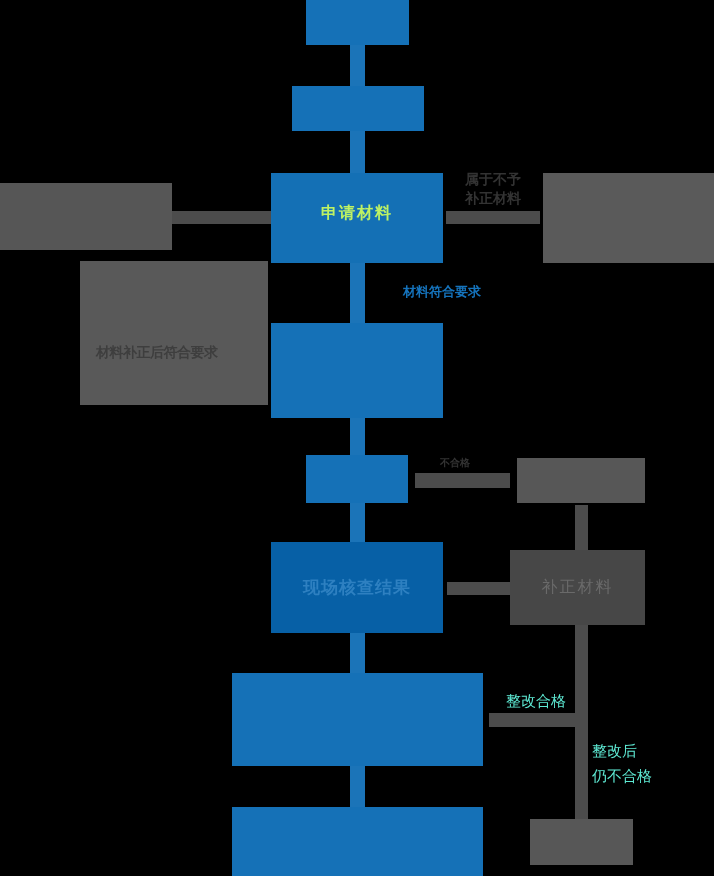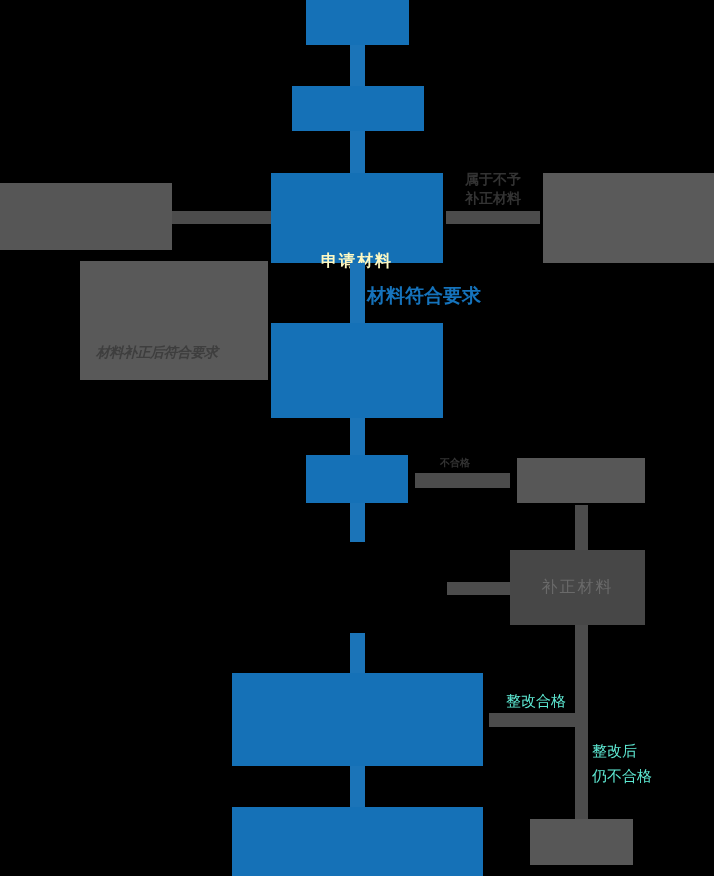--- a/index.html
+++ b/index.html
@@ -15,22 +15,22 @@
   .gray1{background:#565656;}
   .gray2{background:#5A5A5A;}
   .gray3{background:#595959;}
   .gray4{background:#575757;}
   .gray5{background:#474747;}
   .gconn{position:absolute;background:#4C4C4C;}
   .boxtext{position:absolute;width:100%;text-align:center;}
   .lbl{position:absolute;white-space:nowrap;}
   .lbl-dark{color:#333333;font-size:14px;font-weight:700;}
   .lbl-light{color:#5eead4;font-size:15px;font-weight:500;}
-  .lbl-blue{color:#1573BC;font-size:19px;font-weight:700;}
-  .apply-text{top:22px;color:#fef9c3;font-size:16px;font-weight:700;letter-spacing:2px;line-height:36px;margin-top:48px;}
+  .lbl-blue{color:#1573BC;font-size:13px;font-weight:700;margin-left:36px;}
+  .apply-text{top:22px;color:#bef264;font-size:16px;font-weight:700;letter-spacing:2px;line-height:36px;}
   .site-text{top:34px;color:#2E80C1;font-size:17px;font-weight:700;letter-spacing:1px;}
   .rectify-text{top:27px;color:#6A6A6A;font-size:16px;font-weight:500;letter-spacing:2px;}
   .fixed-text{position:absolute;left:16px;top:83px;color:#3E3E3E;font-size:14px;font-weight:700;letter-spacing:-0.5px;white-space:nowrap;}
 </style>
 </head>
 <body>
 
 <div id="canvas">
 
   <div class="box blue" style="left:306px;top:0;width:103px;height:45px;"></div>
@@ -50,35 +50,38 @@
   <div class="lbl lbl-dark" style="left:462px;top:170px;width:62px;text-align:center;line-height:19px;">
     <div>属于不予</div>
     <div>补正材料</div>
   </div>
   <div class="gconn" style="left:446px;top:211px;width:94px;height:13px;"></div>
   <div class="box gray2" style="left:543px;top:173px;width:171px;height:90px;"></div>
 
   <div class="vconn-blue" style="left:350px;top:263px;height:60px;"></div>
   <div class="lbl lbl-blue" style="left:367px;top:283px;">材料符合要求</div>
 
-  <div class="box gray3" style="left:80px;top:261px;width:188px;height:119px;font-style:italic;">
+  <div class="box gray3" style="left:80px;top:261px;width:188px;height:144px;">
     <div class="fixed-text">材料补正后符合要求</div>
   </div>
 
   <div class="box blue" style="left:271px;top:323px;width:172px;height:95px;"></div>
   <div class="vconn-blue" style="left:350px;top:418px;height:37px;"></div>
 
   <div class="box blue" style="left:306px;top:455px;width:102px;height:48px;"></div>
   <div class="lbl lbl-dark" style="left:440px;top:456px;font-size:10px;">不合格</div>
   <div class="gconn" style="left:415px;top:473px;width:95px;height:15px;"></div>
   <div class="box gray4" style="left:517px;top:458px;width:128px;height:45px;"></div>
   <div class="gconn" style="left:575px;top:505px;width:13px;height:45px;"></div>
 
   <div class="vconn-blue" style="left:350px;top:503px;height:39px;"></div>
 
+  <div class="box blue-dark" style="left:271px;top:542px;width:172px;height:91px;">
+    <div class="boxtext site-text">现场核查结果</div>
+  </div>
   <div class="gconn" style="left:447px;top:582px;width:63px;height:13px;"></div>
   <div class="box gray5" style="left:510px;top:550px;width:135px;height:75px;">
     <div class="boxtext rectify-text">补正材料</div>
   </div>
 
   <div class="vconn-blue" style="left:350px;top:633px;height:40px;"></div>
   <div class="gconn" style="left:575px;top:625px;width:13px;height:195px;"></div>
 
   <div class="box blue" style="left:232px;top:673px;width:251px;height:93px;"></div>
   <div class="lbl lbl-light" style="left:506px;top:692px;">整改合格</div>

